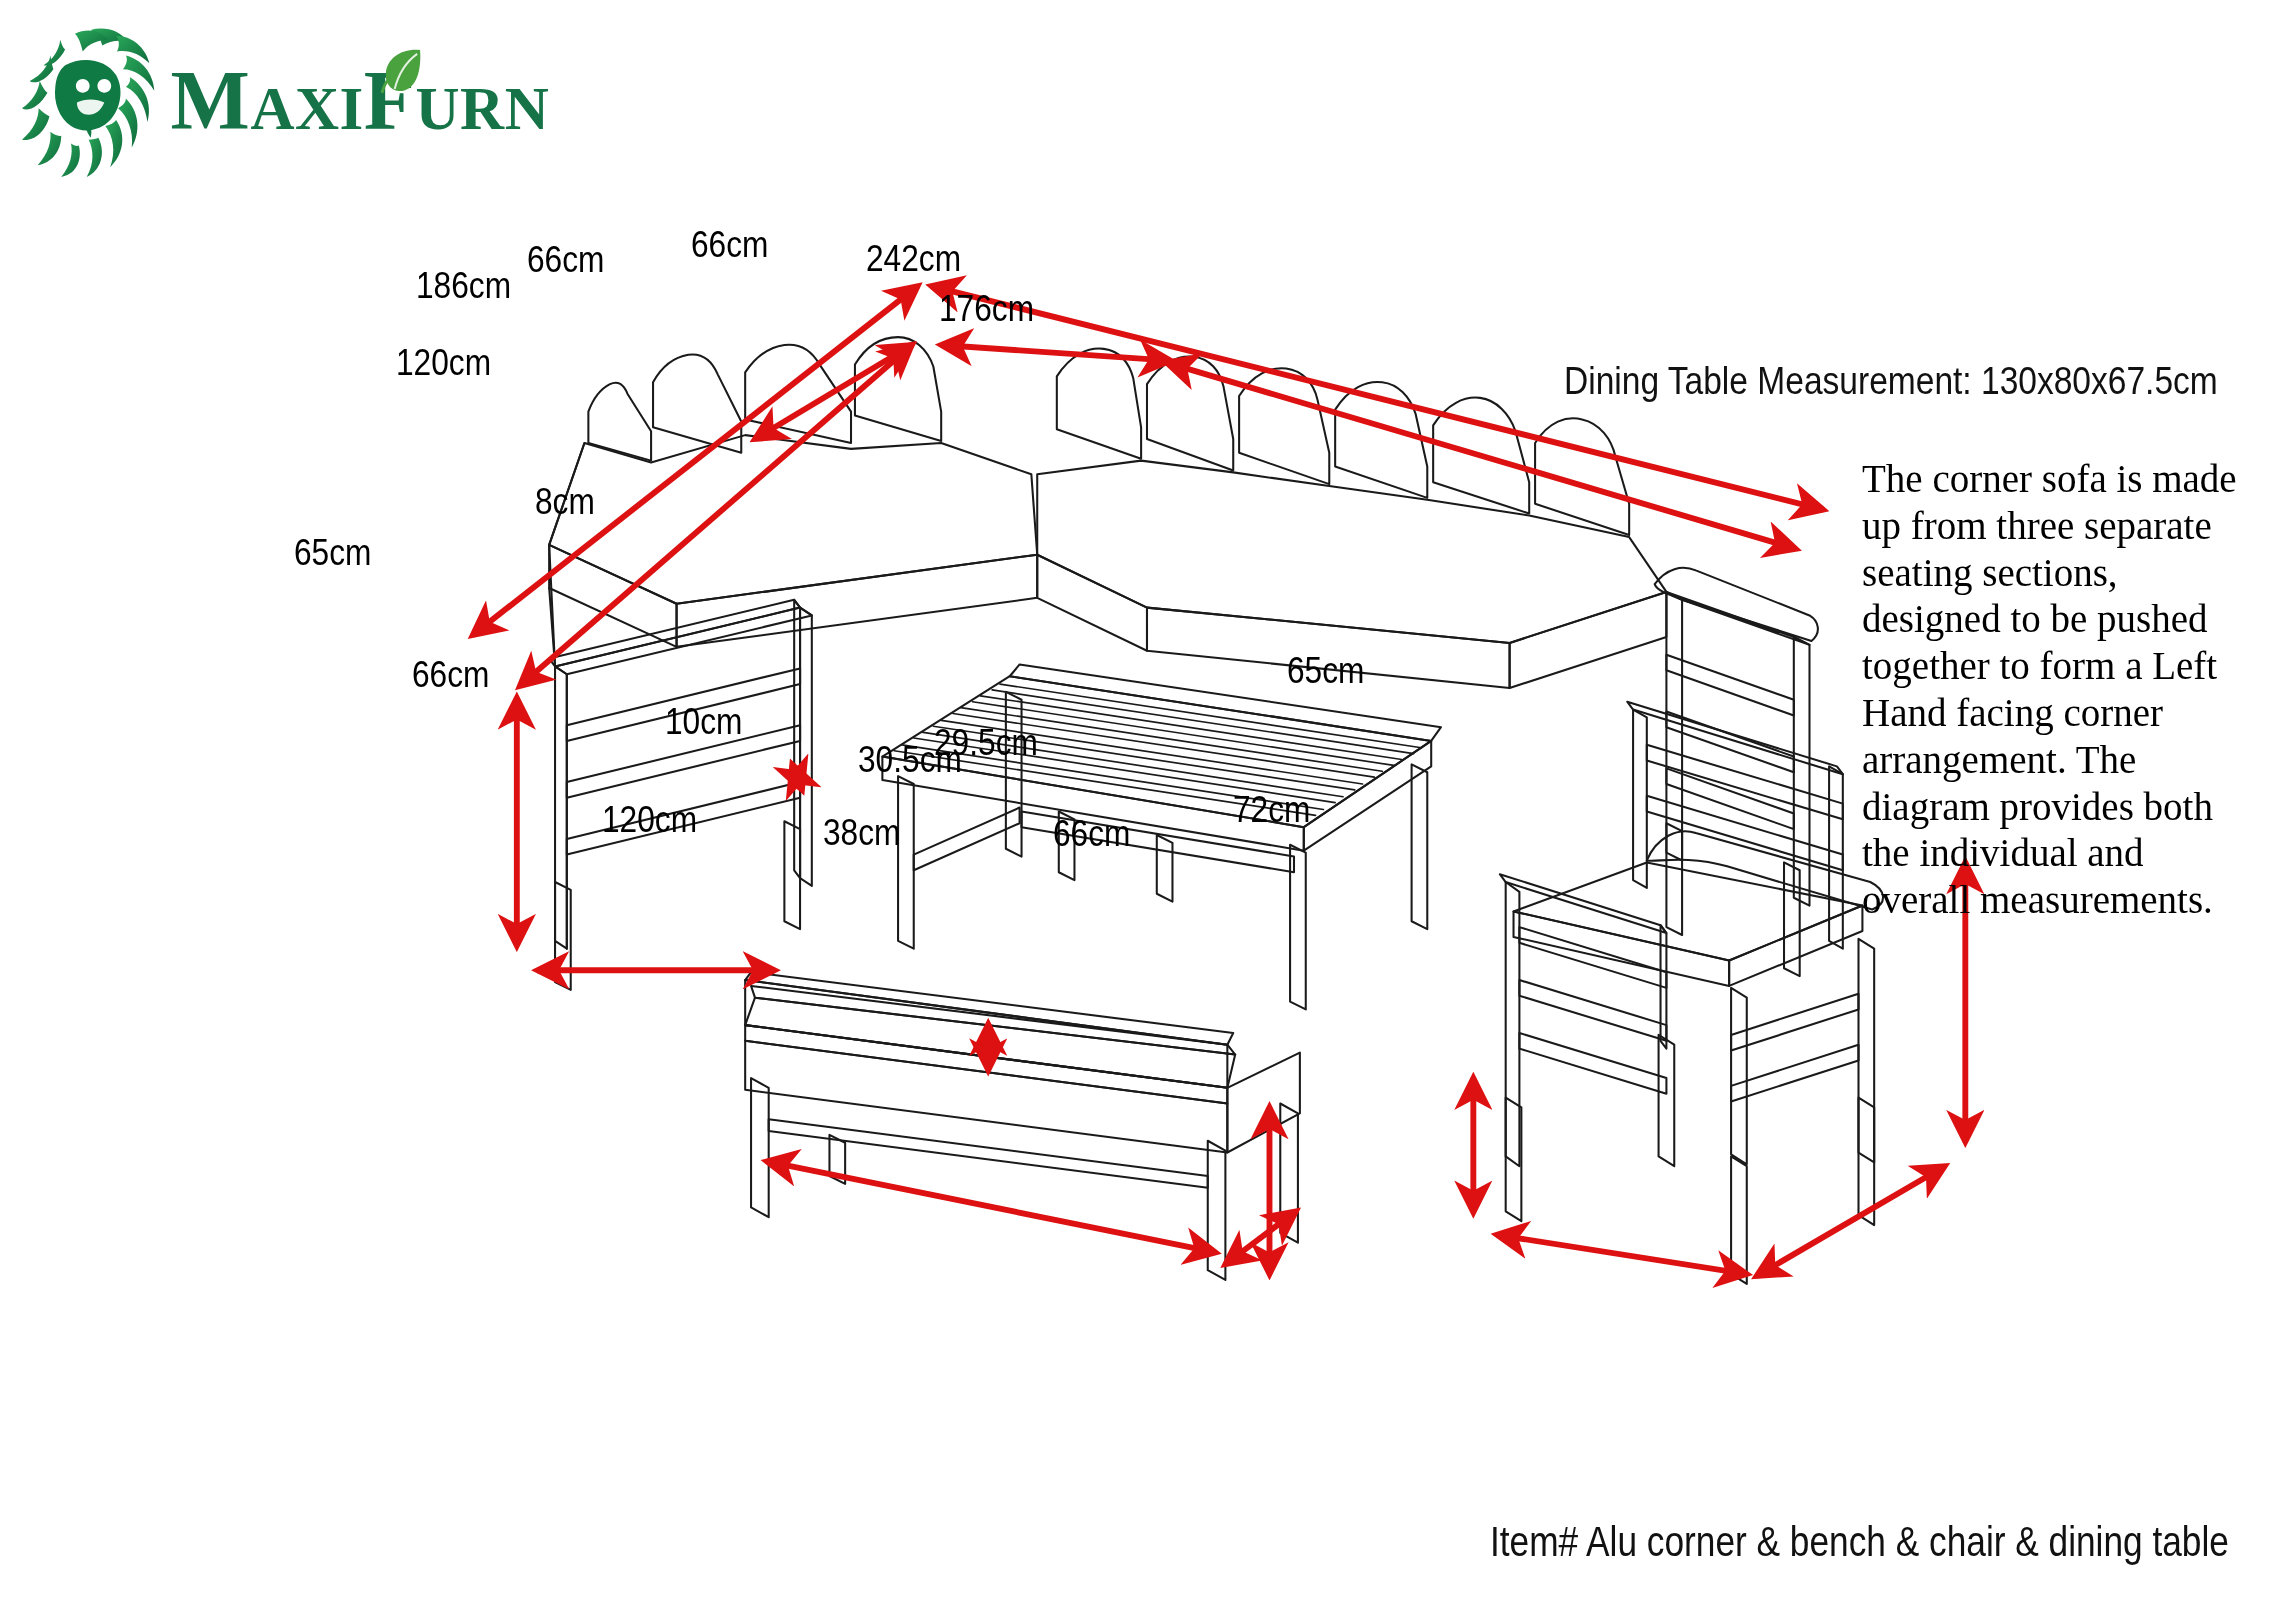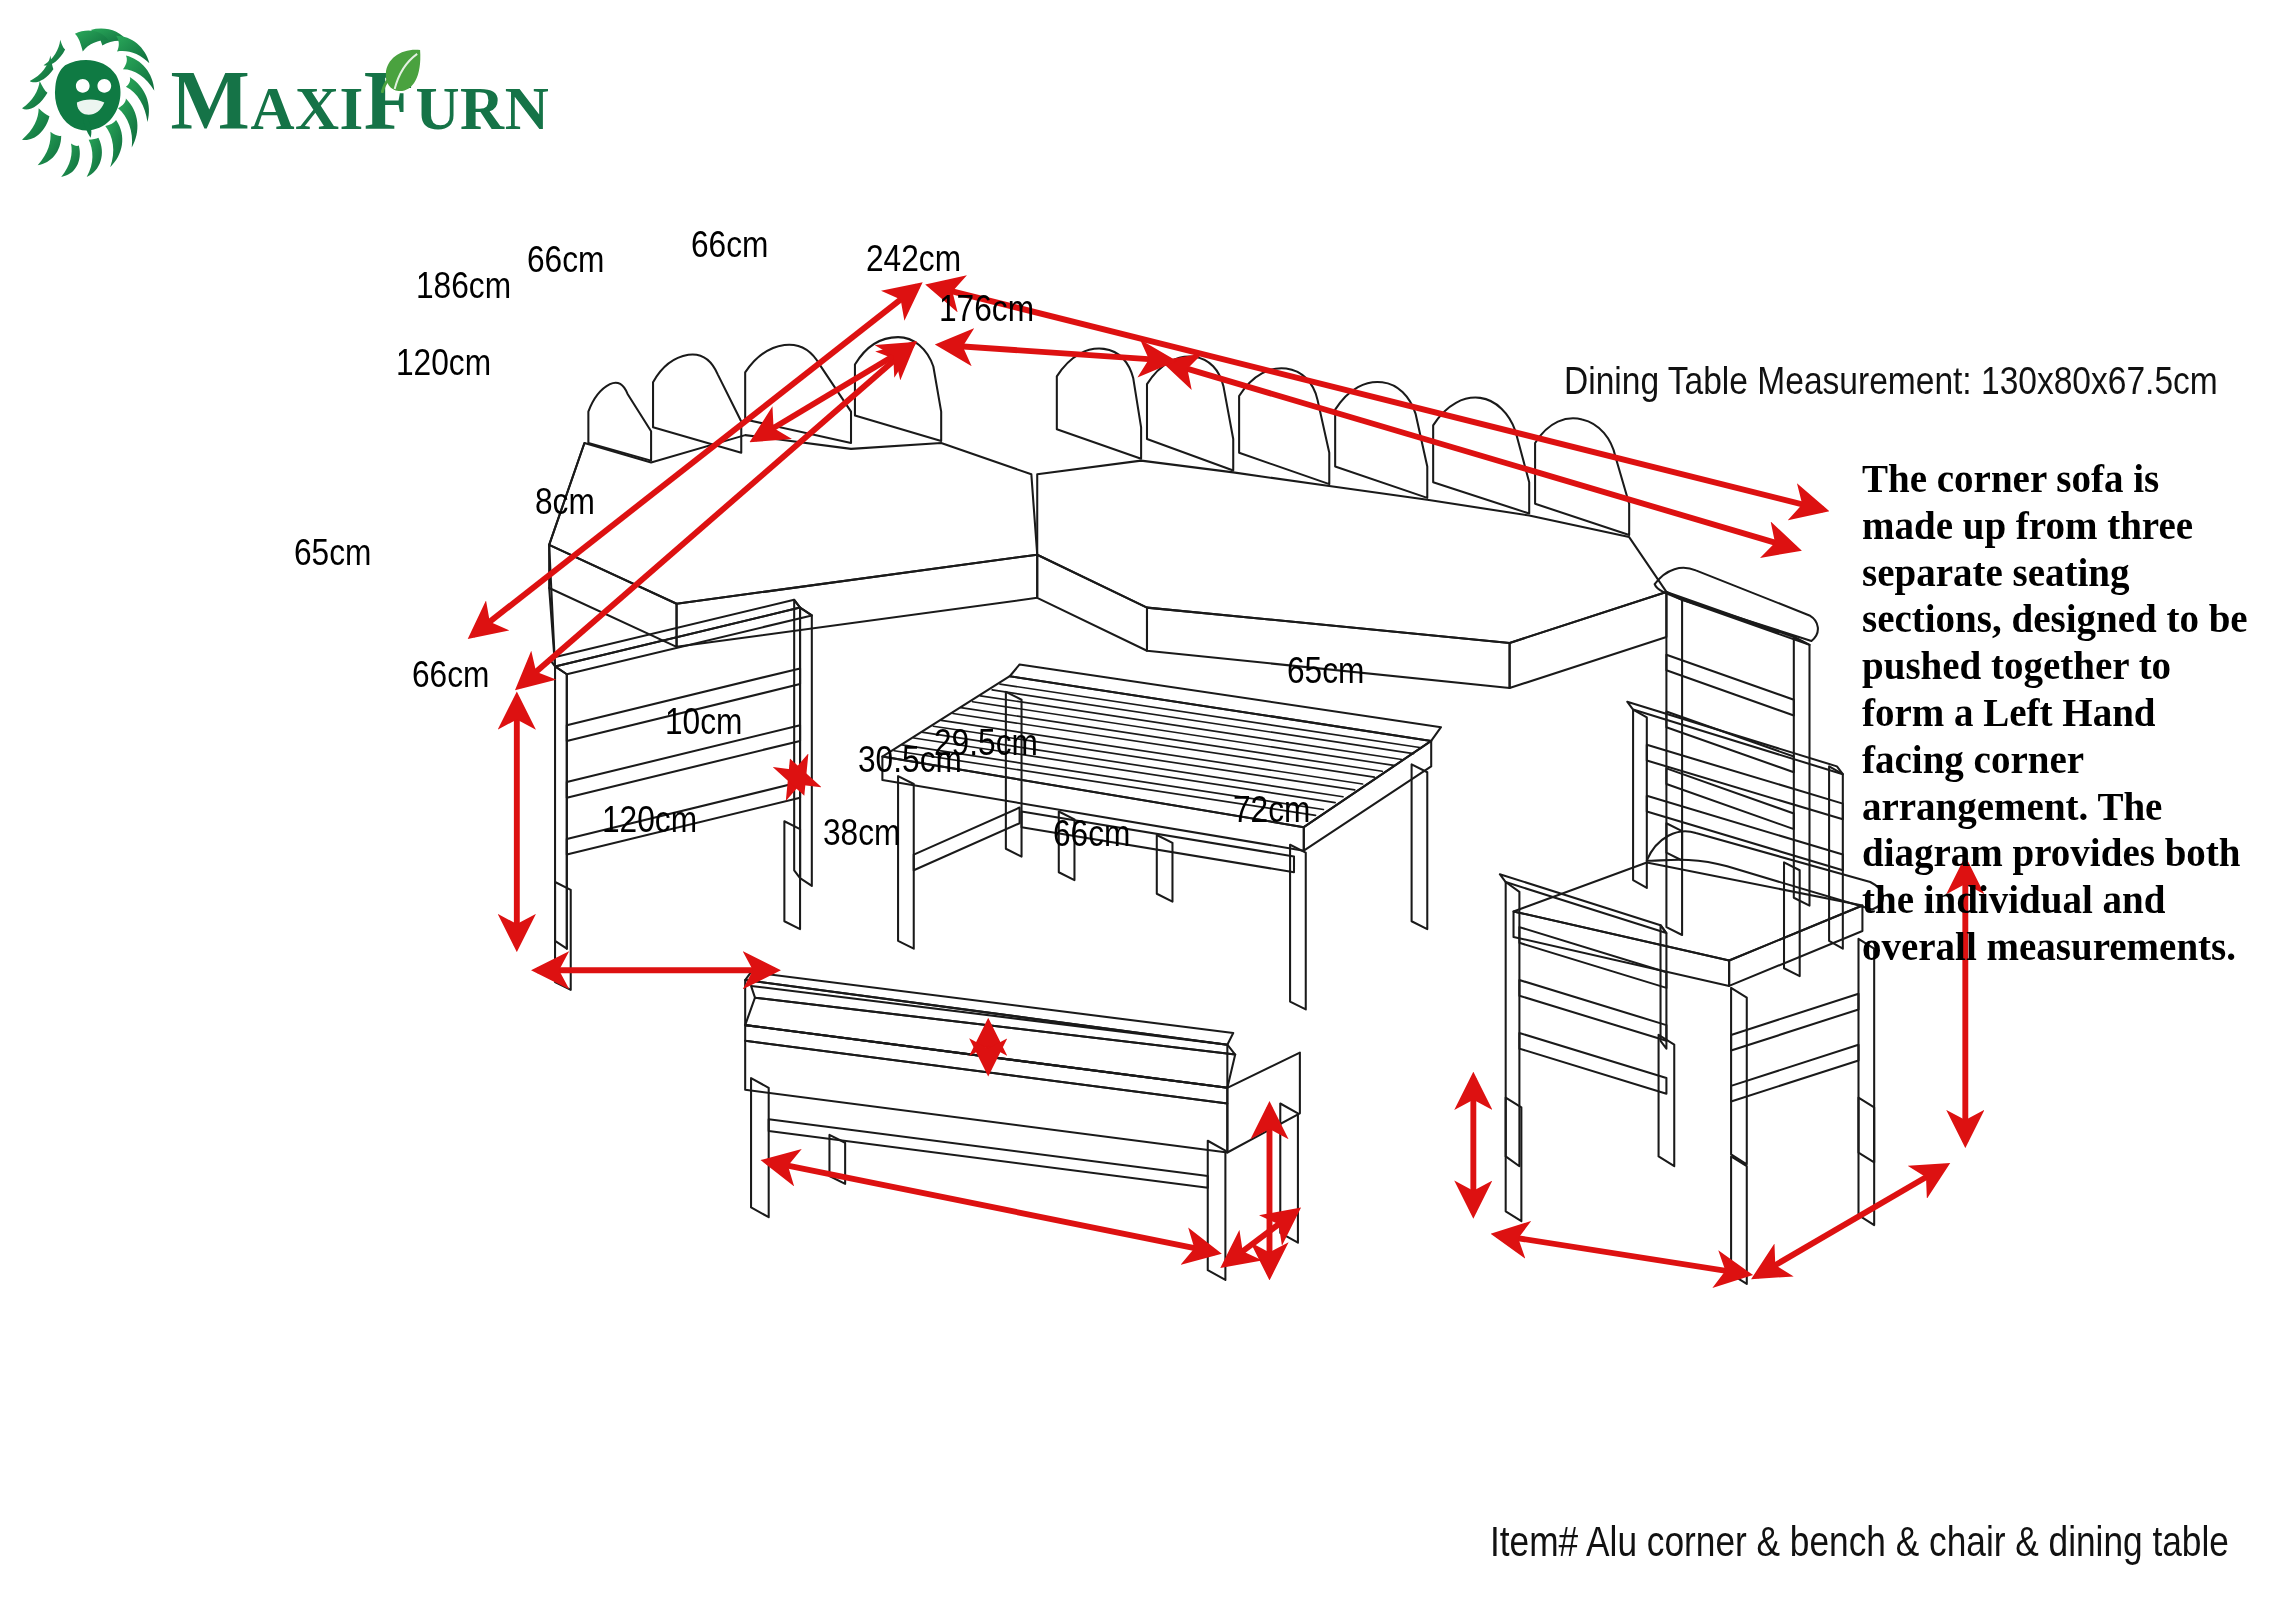--- a/index.html
+++ b/index.html
@@ -36,21 +36,21 @@
     transform:scaleX(.88);transform-origin:left center;
   }
   #dining-note{
     position:absolute;left:1564px;top:359px;color:#111;white-space:nowrap;
     font-family:"Liberation Sans", sans-serif;font-size:39px;
     transform:scaleX(.86);transform-origin:left center;
   }
   #desc{
     position:absolute;left:1862px;top:456px;width:392px;
     color:#000;font-family:"Liberation Serif", serif;
-    font-size:39px;line-height:1.20;text-align:left;font-weight:bold;
+    font-size:39px;line-height:1.20;text-align:left;
   }
   #item-caption{
     position:absolute;left:1490px;top:1517px;color:#111;white-space:nowrap;
     font-family:"Liberation Sans", sans-serif;font-size:43px;
     transform:scaleX(.82);transform-origin:left center;
   }
 </style>
 </head>
 <body>
 

